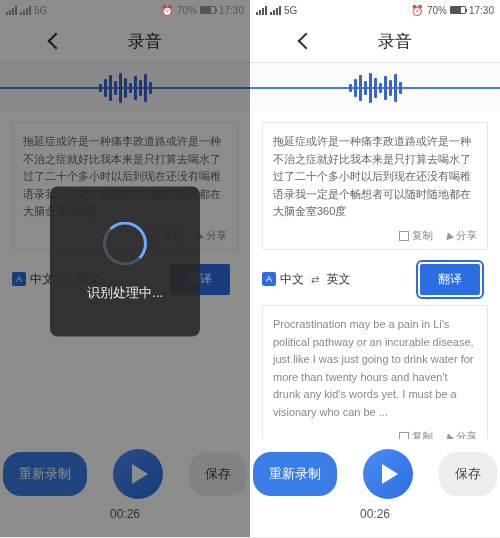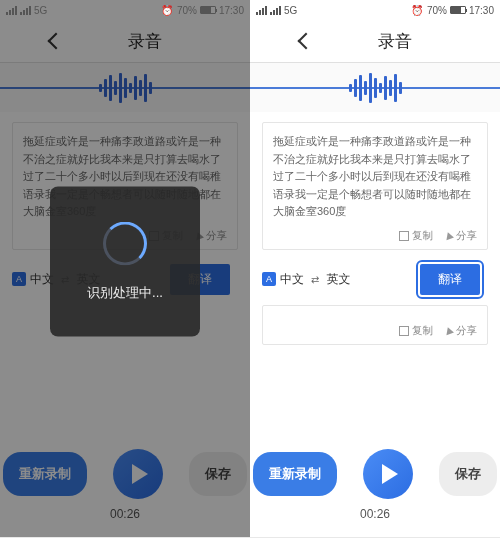--- a/index.html
+++ b/index.html
@@ -180,21 +180,20 @@
     gap: 26px;
     width: 100%;
   }
   .btn-pill {
     background: #3a7de6;
     color: #fff;
     font-size: 13px;
     padding: 13px 16px;
     border-radius: 18px;
     border: none;
-    font-weight: bold;
   }
   .btn-pill.gray {
     background: #ededed;
     color: #444;
   }
   .play-btn {
     width: 50px; height: 50px;
     border-radius: 50%;
     background: linear-gradient(135deg,#4a8cf5,#2c6de2);
     display: flex;
@@ -390,20 +389,21 @@
     <div class="lang-row">
       <div class="lang-left">
         <span class="lang-badge">A</span>
         <span>中文</span>
         <span class="swap-arrow">⇄</span>
         <span>英文</span>
       </div>
       <button class="translate-btn">翻译</button>
     </div>
     <div class="card">
+      <div class="translation">Procrastination may be a pain in Li's political pathway or an incurable disease, just like I was just going to drink water for more than twenty hours and haven't drunk any kid's words yet. I must be a visionary who can be ...</div>
       <div class="card-actions">
         <span>
             <span class="mini-icon"></span>
             <span>复制</span>
           </span>
         <span>
             <span class="mini-share"></span>
             <span>分享</span>
           </span>
       </div>

